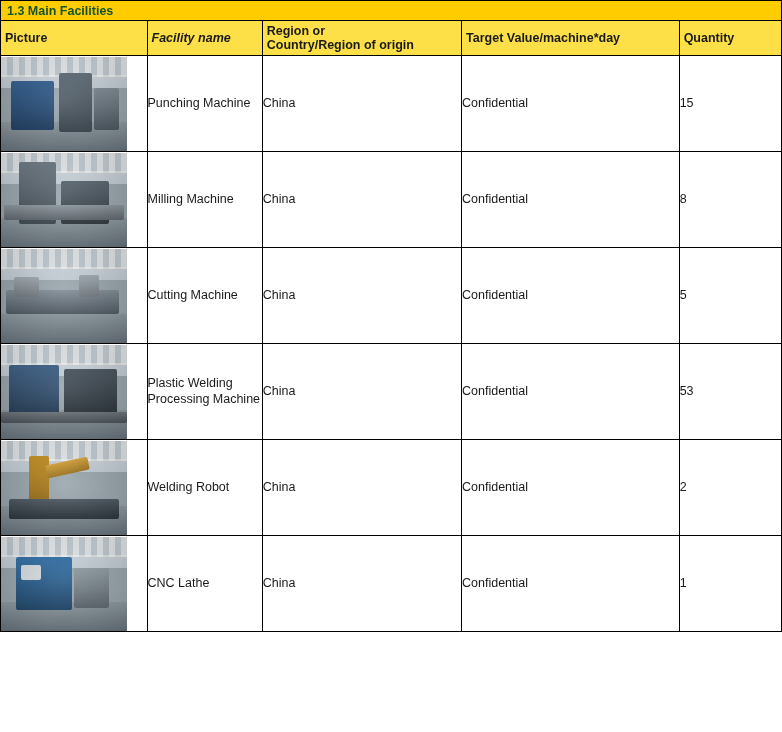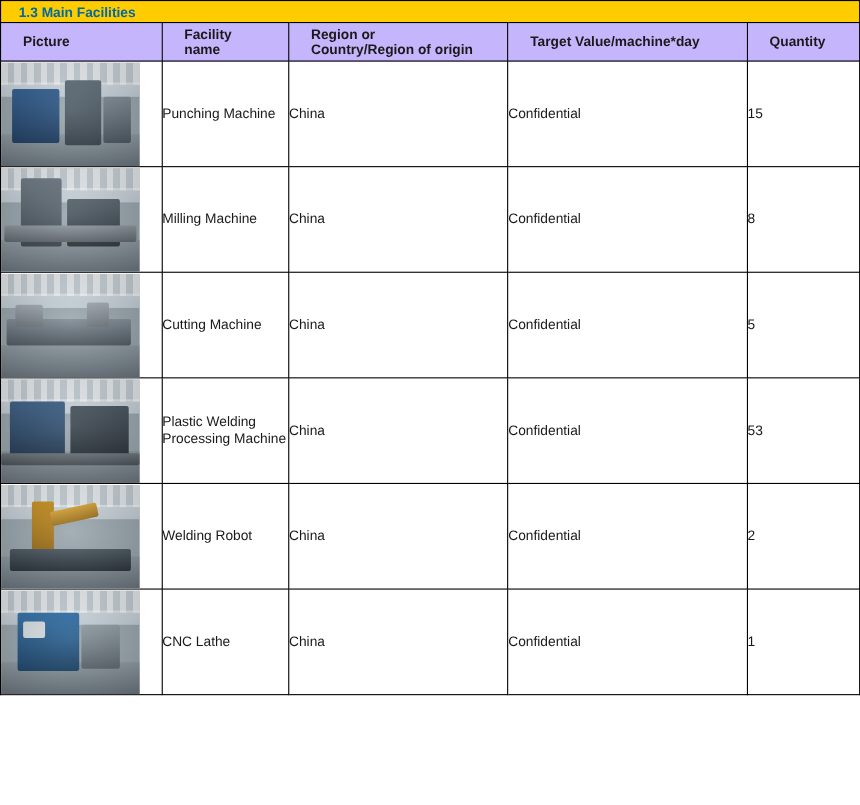--- a/index.html
+++ b/index.html
@@ -20,24 +20,24 @@
     height: 732px;
     position: relative;
     box-sizing: border-box;
   }
   .section-header {
     background: #ffcc00;
     border: 1px solid #000000;
     border-bottom: none;
     height: 20px;
     line-height: 20px;
-    padding: 0 16px;
+    padding: 0 6px;
     font-weight: bold;
     font-size: 12.5px;
-    color: #0369a1;
+    color: #14532d;
     box-sizing: border-box;
     width: 782px;
   }
   table.facilities {
     border-collapse: collapse;
     table-layout: fixed;
     width: 782px;
     border: 1px solid #000000;
   }
   table.facilities th,
@@ -45,26 +45,26 @@
     border: 1px solid #000000;
     vertical-align: middle;
     padding: 0;
     box-sizing: border-box;
   }
   table.facilities th {
     height: 34px;
     font-weight: bold;
     font-size: 12.5px;
     text-align: left;
-    padding: 3px 20px;
+    padding: 3px 4px;
     vertical-align: middle;
-    background: #c4b5fd;
+    background: #fde047;
   }
   th.col-picture { width: 136px; }
-  th.col-name    { width: 107px; }
+  th.col-name    { width: 107px; font-style: italic; }
   th.col-brand   { width: 185px; }
   th.col-target  { width: 202px; }
   th.col-qty     { width: 95px; }
 
   td.cell-text {
     padding: 3px 8px;
     font-size: 12.5px;
     line-height: 1.25;
   }
   tr.facility-row { height: 96px; }

